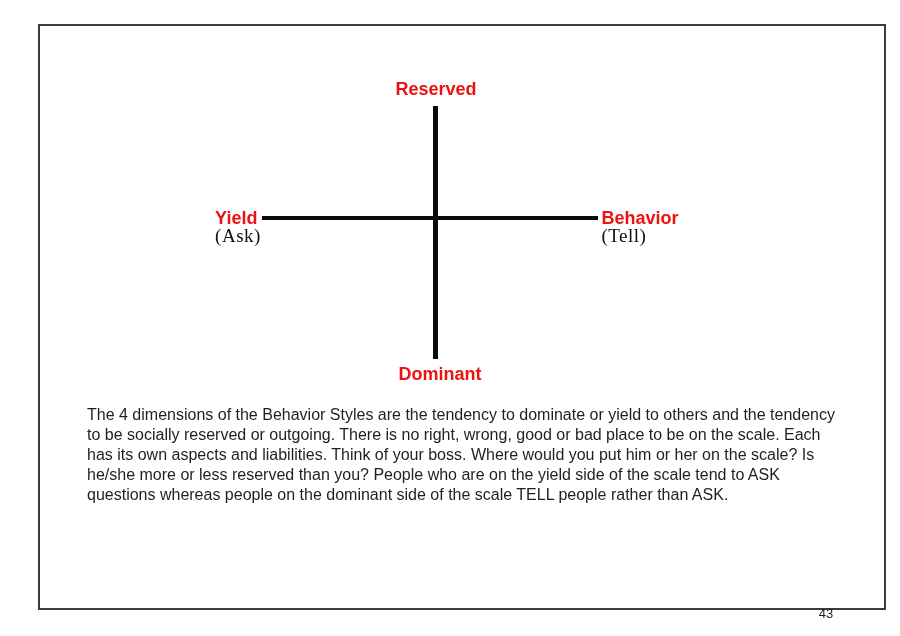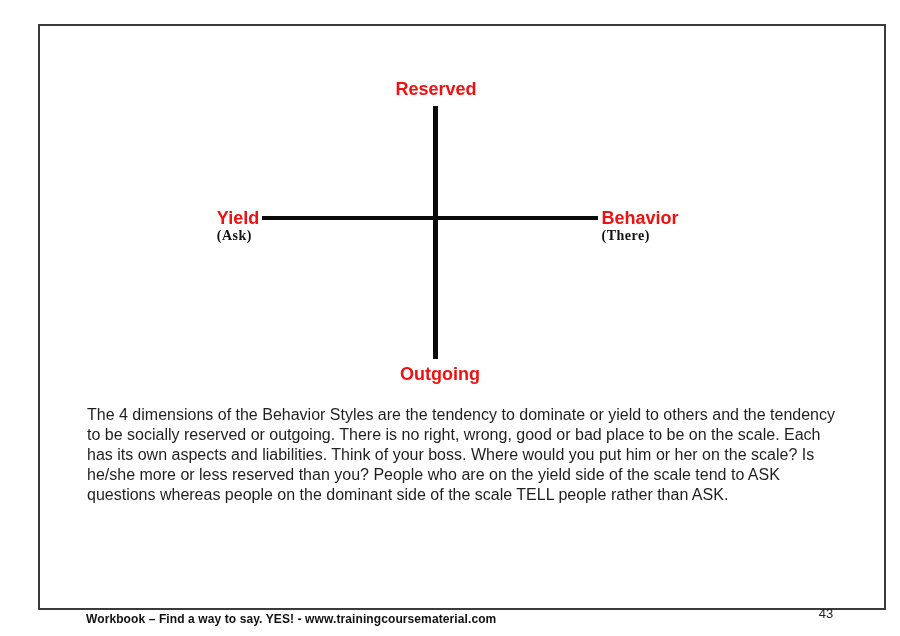--- a/index.html
+++ b/index.html
@@ -45,22 +45,22 @@
   .pole-dominant { left: 628px; top: 208px; transform: translateX(-50%); }
   .pole-group .main {
     color: #ee1111;
     font-weight: bold;
     font-size: 18px;
     line-height: 20px;
   }
   .pole-group .sub {
     color: #111111;
     font-family: "Liberation Serif", serif;
-    font-weight: bold;
-    font-size: 14px;
+    font-weight: normal;
+    font-size: 19px;
     line-height: 16px;
     letter-spacing: 0.5px;
   }
 
   
   .body-text {
     position: absolute;
     left: 75px; top: 405px;
     width: 750px;
     color: #1f1f1f;
@@ -104,25 +104,24 @@
 
     <div class="pole-label pole-reserved">Reserved</div>
 
     <div class="pole-group pole-yield">
       <div class="main">Yield</div>
       <div class="sub">(Ask)</div>
     </div>
 
     <div class="pole-group pole-dominant">
       <div class="main">Behavior</div>
-      <div class="sub">(There)</div>
+      <div class="sub">(Tell)</div>
     </div>
 
-    <div class="pole-label pole-outgoing">Outgoing</div>
+    <div class="pole-label pole-outgoing">Dominant</div>
   </div>
 
   <div class="body-text">The 4 dimensions of the Behavior Styles are the tendency to dominate or yield to others and the tendency to be socially reserved or outgoing. There is no right, wrong, good or bad place to be on the scale. Each has its own aspects and liabilities. Think of your boss. Where would you put him or her on the scale? Is he/she more or less reserved than you? People who are on the yield side of the scale tend to ASK questions whereas people on the dominant side of the scale TELL people rather than ASK.</div>
 
   <div class="page-number">43</div>
 
-  <div class="footer-text">Workbook – Find a way to say. YES! - www.trainingcoursematerial.com</div>
 
 </div>
 
 </body></html>

